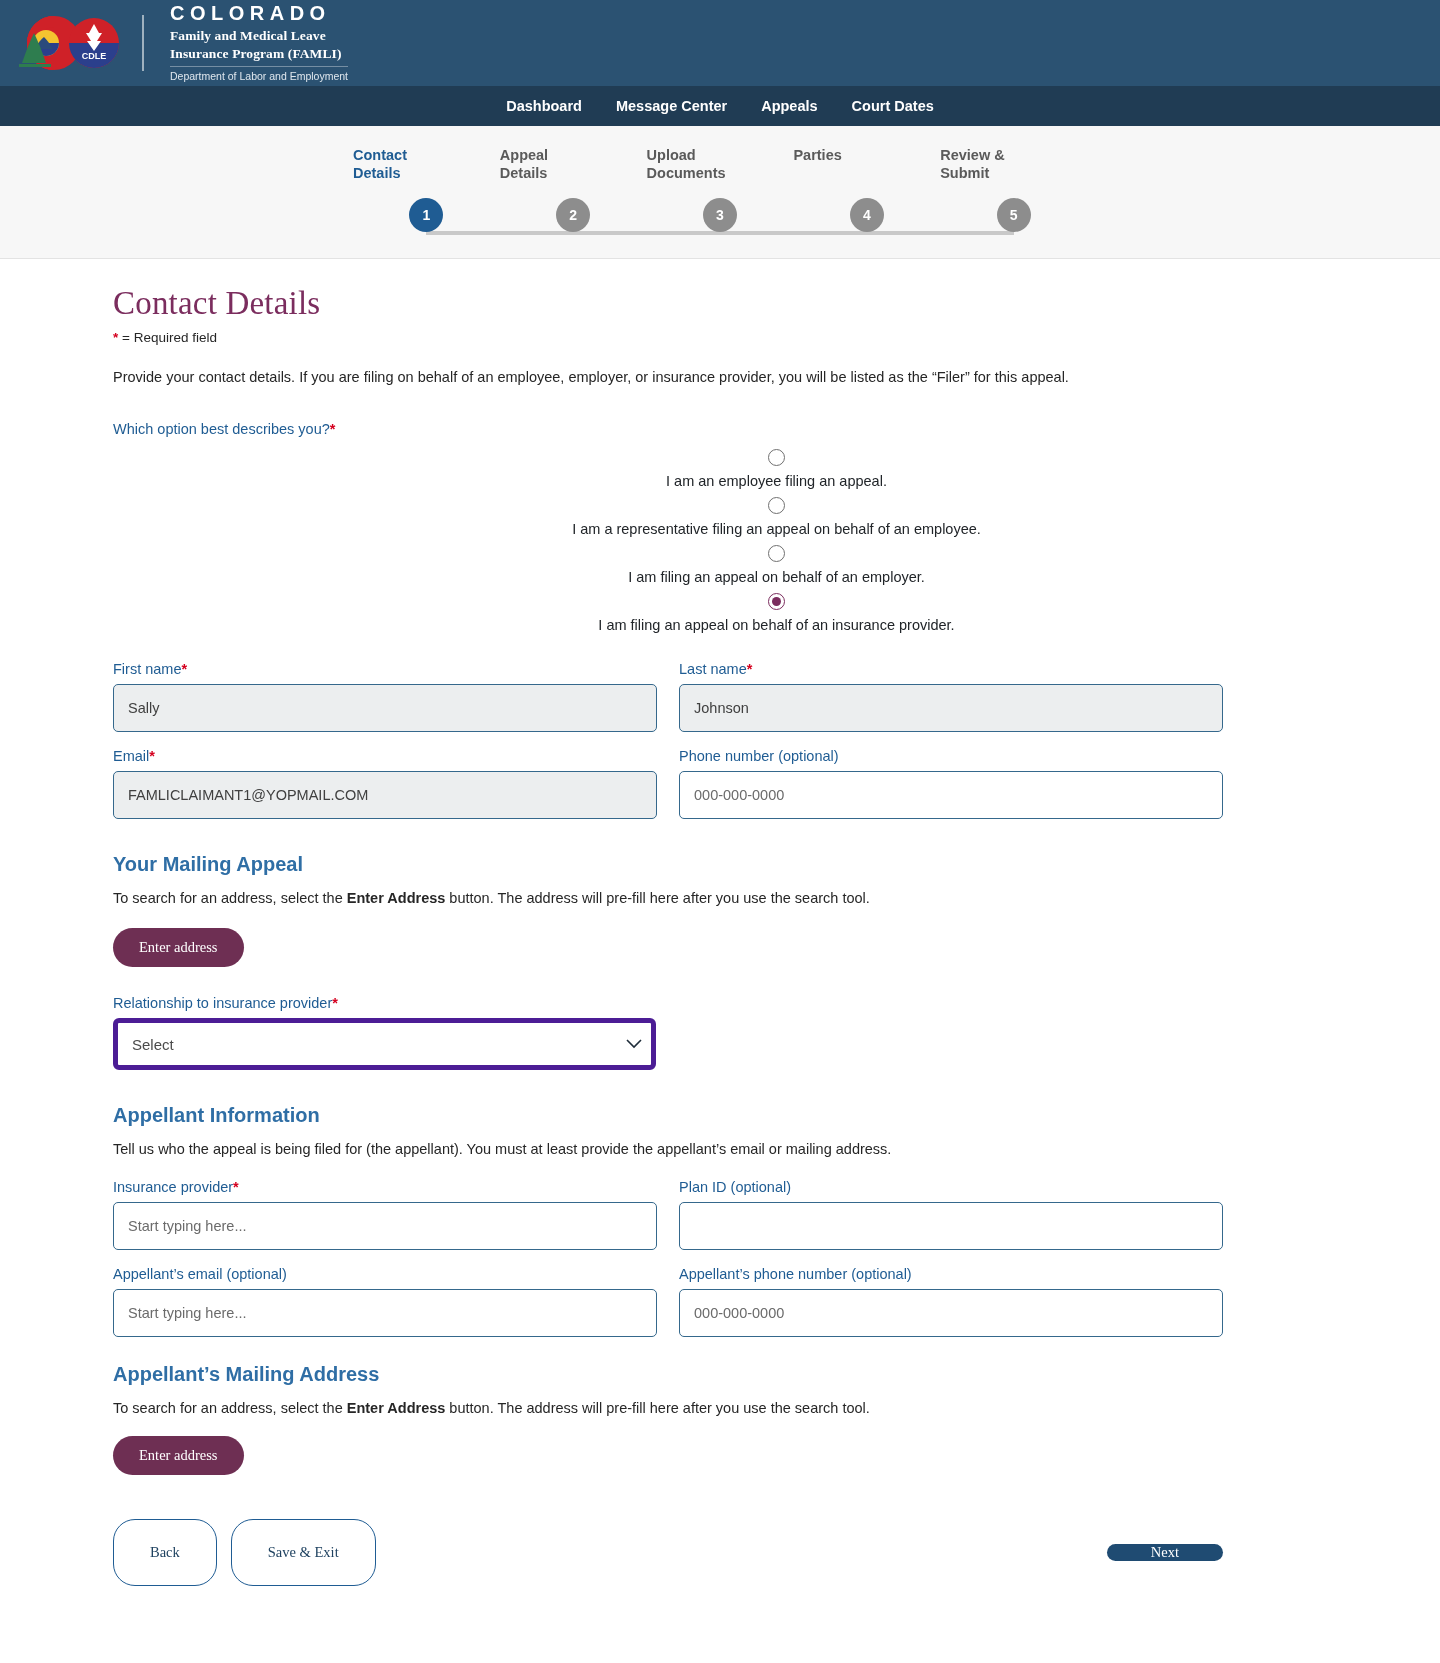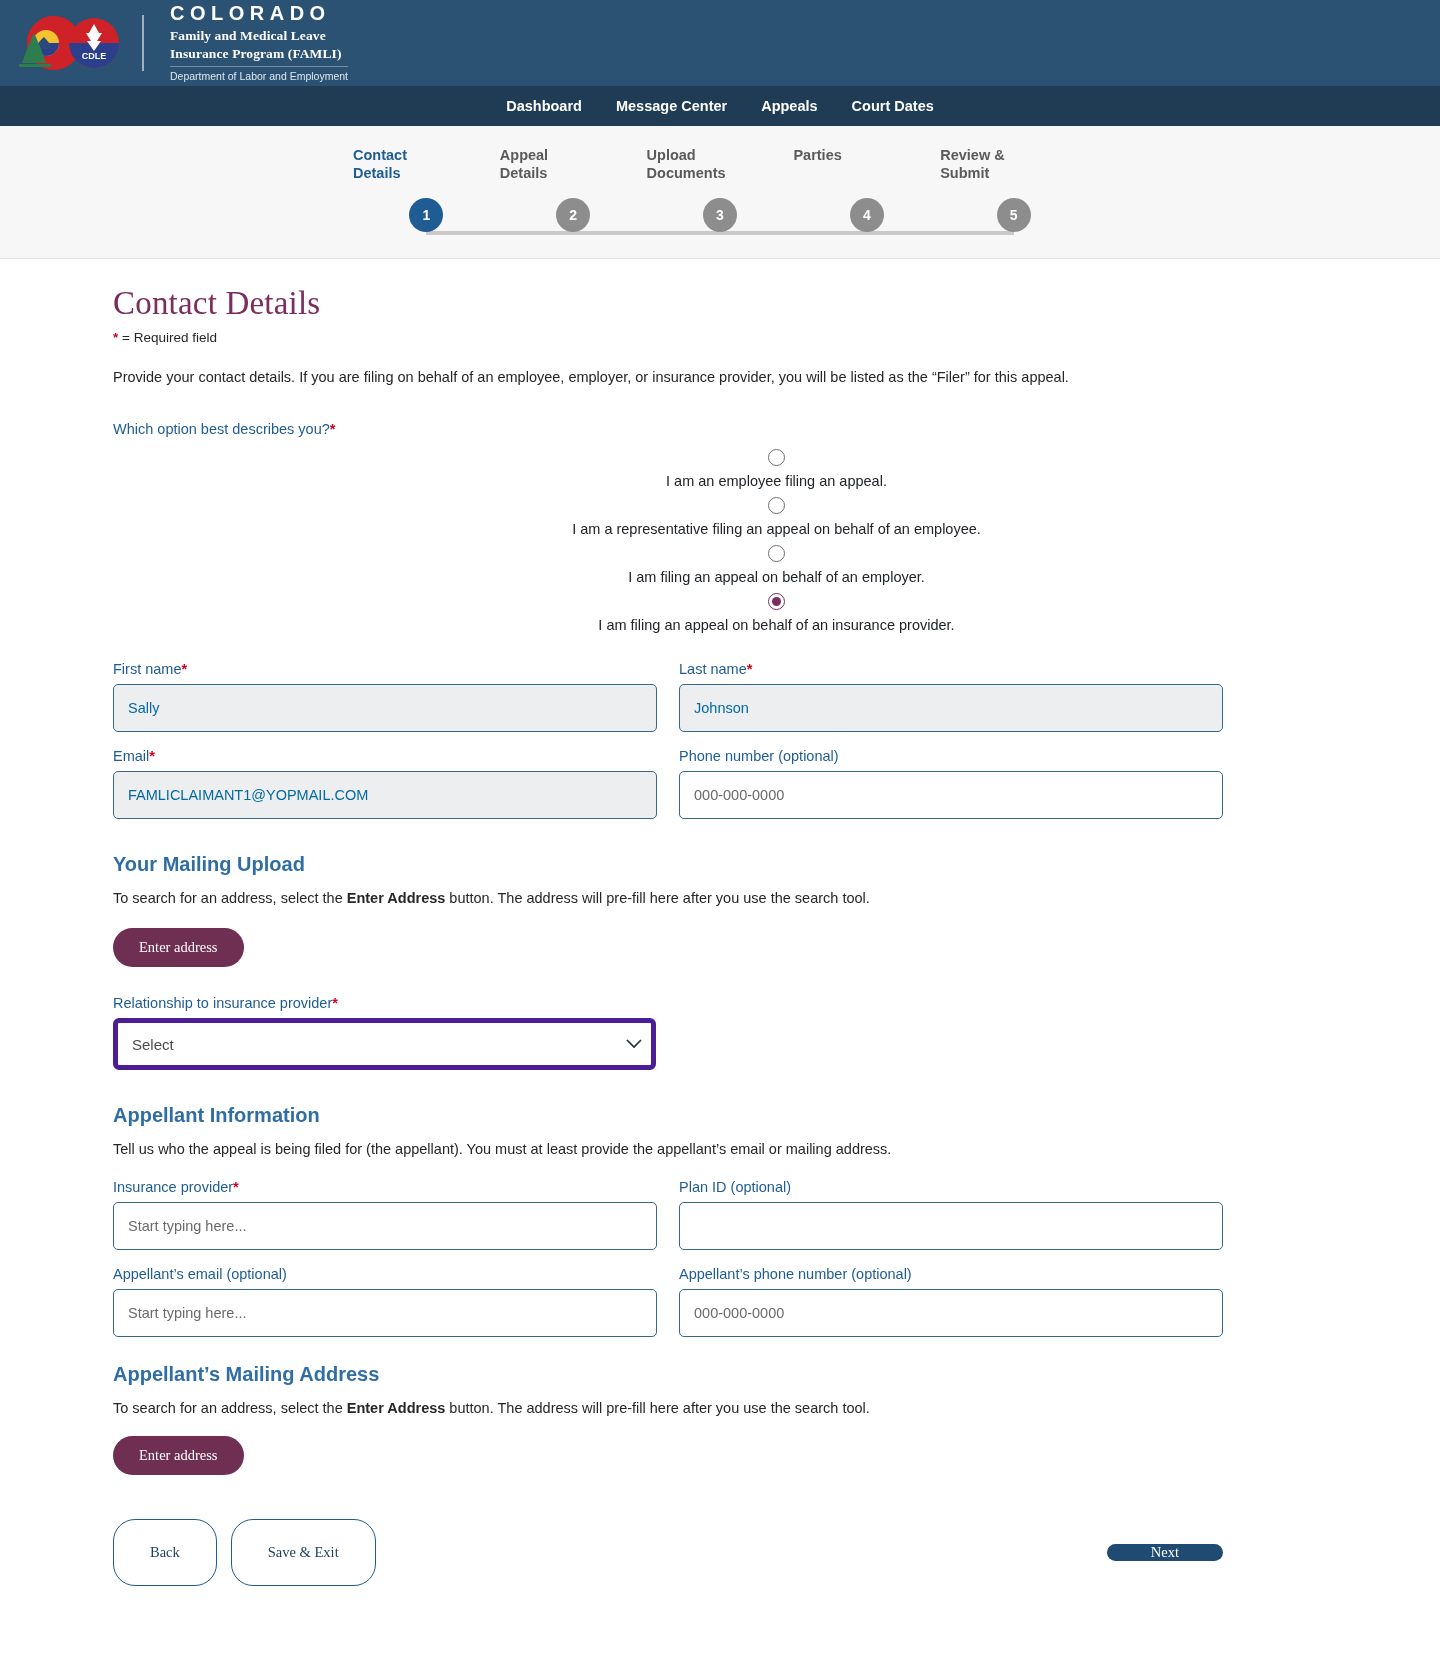--- a/index.html
+++ b/index.html
@@ -126,21 +126,21 @@
   .grid2{
     display:flex; gap:22px; width:1110px; margin-bottom:16px;
   }
   .col{ flex:1; }
 
   .inp{
     width:100%; height:48px; border:1px solid #35688c; border-radius:5px;
     background:#fff; padding:0 14px; font-size:14.5px; color:#3c3c3c;
     font-family:"Liberation Sans", sans-serif;
   }
-  .inp.readonly{ background:#eceeef; color:#0369a1; }
+  .inp.readonly{ background:#eceeef; color:#404040; }
   .inp::placeholder{ color:#6b6b6b; }
 
   .sel-wrap{ position:relative; width:543px; }
   .sel{
     width:100%; height:52px; border:5px solid #4c1d95; border-radius:6px;
     background:#fff; padding:0 36px 0 14px; font-size:15px; color:#4b4b4b;
     font-family:"Liberation Sans", sans-serif; appearance:none; -webkit-appearance:none;
   }
   .sel-arrow{
     position:absolute; right:14px; top:50%; transform:translateY(-50%);
@@ -312,21 +312,21 @@
       </label>
       <input class="inp readonly" readonly="" value="FAMLICLAIMANT1@YOPMAIL.COM" style="">
     </div>
     <div class="col">
       <label class="field-label">Phone number (optional)</label>
       <input class="inp" placeholder="000-000-0000" style="">
     </div>
   </div>
 
   
-  <h2 class="section">Your Mailing Upload</h2>
+  <h2 class="section">Your Mailing Appeal</h2>
   <p class="helper">
     <span>To search for an address, select the </span><b>Enter Address</b><span> button. The address will pre-fill here after you use the search tool.</span>
   </p>
   <button class="btn-purple">Enter address</button>
 
   
   <div class="mt28">
     <label class="field-label">
       <span>Relationship to insurance provider</span><span class="req-star">*</span>
     </label>

